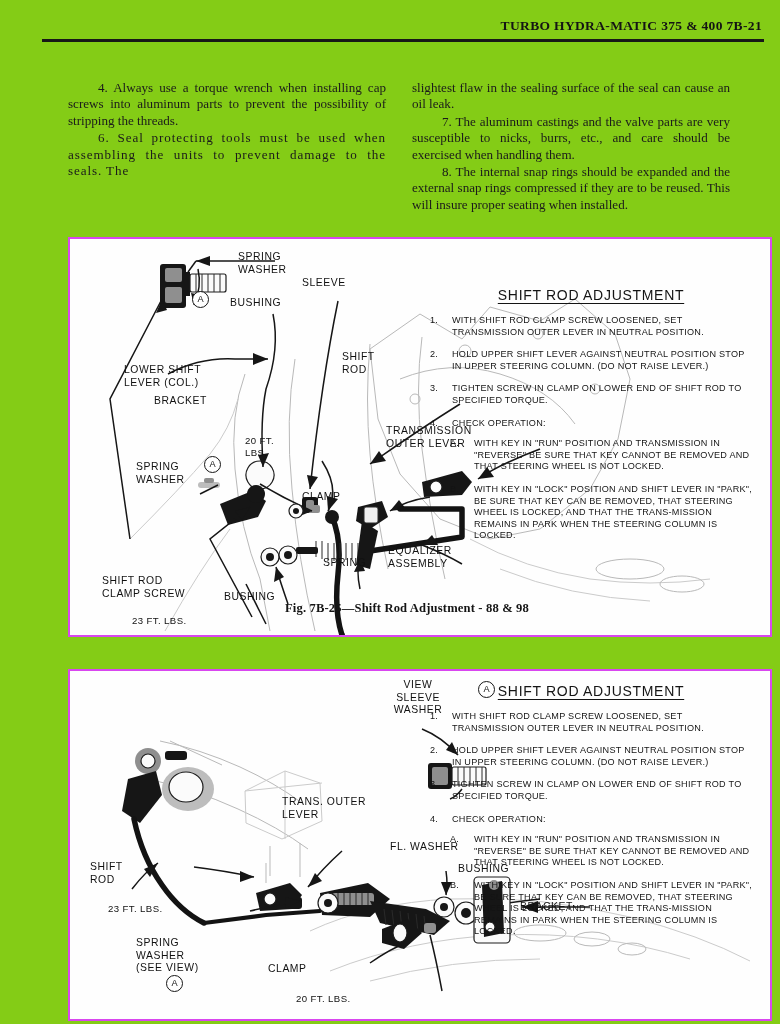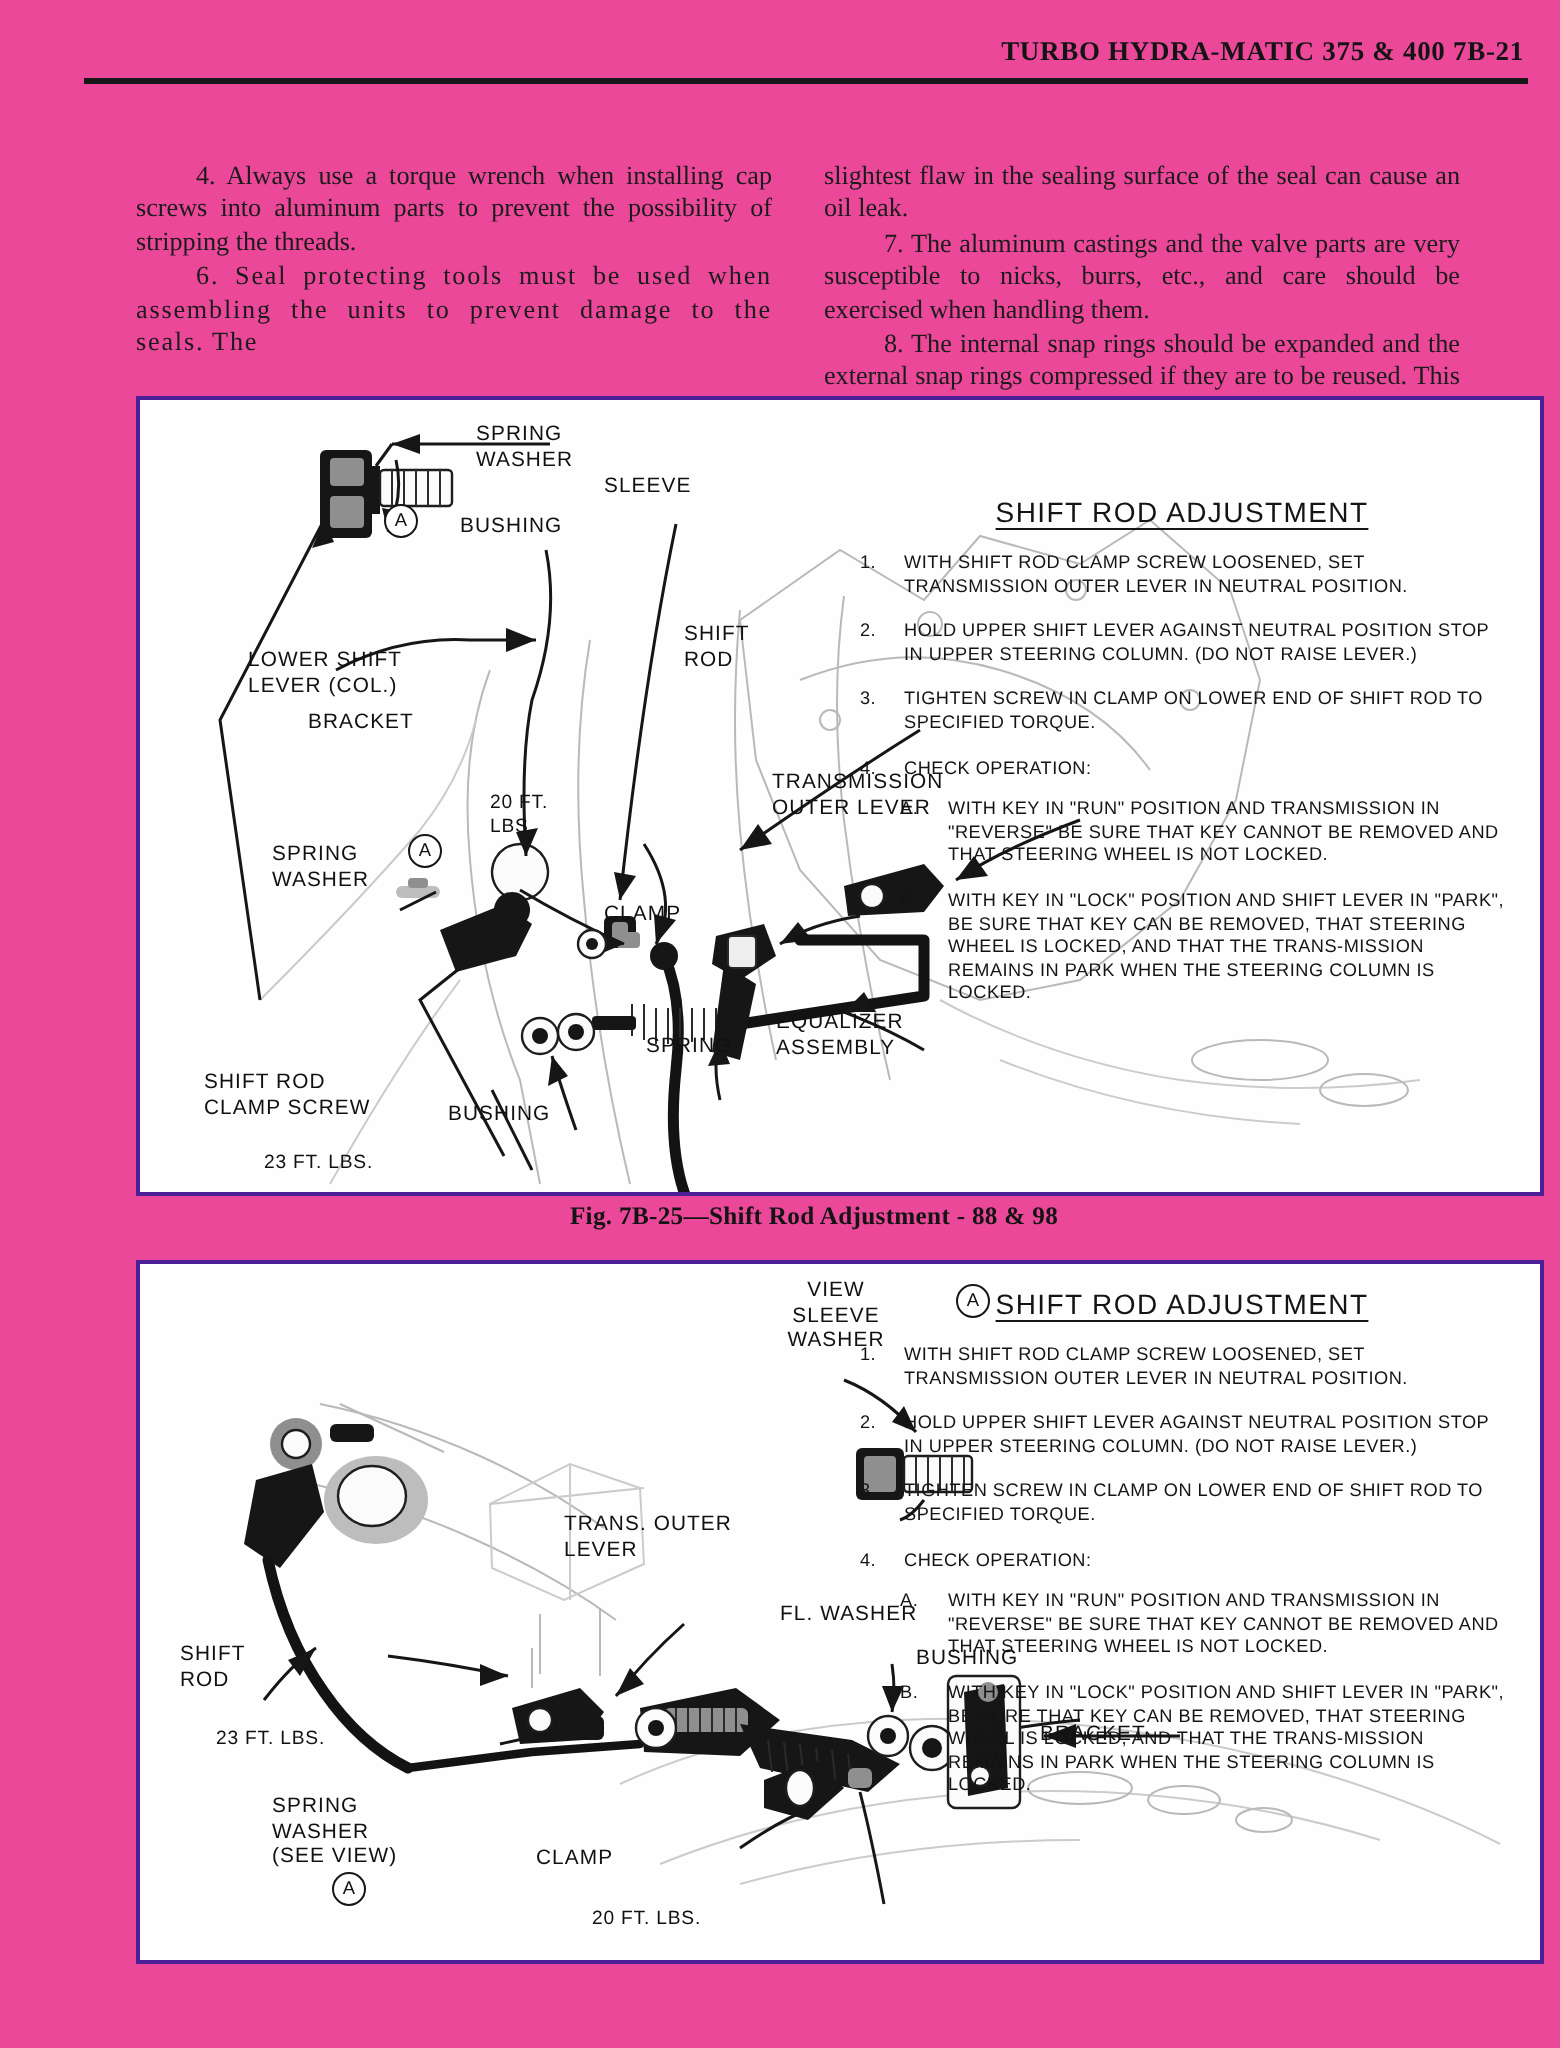--- a/index.html
+++ b/index.html
@@ -14,21 +14,21 @@
     position: relative;
     overflow: hidden;
     font-family: "Liberation Serif", serif;
     color: #1a1a1a;
     -webkit-font-smoothing: antialiased;
   }
 
   .page {
     position: absolute;
     inset: 0;
-    background: #ec4899;
+    background: #84cc16;
   }
 
   
   .header {
     position: absolute;
     top: 18px;
     left: 42px;
     right: 16px;
     height: 30px;
   }
@@ -66,23 +66,24 @@
 
   .para { margin: 0 0 0 0; text-indent: 30px; }
   .para.cont { text-indent: 0; }
   .para + .para { margin-top: 1px; }
 
   .spaced { letter-spacing: 0.9px; }
 
   
   .figbox {
     position: absolute;
-    border: 2px solid #4c1d95;
+    border: 2px solid #d946ef;
     background: #fefefe;
     overflow: hidden;
+    margin-top: 39px;
   }
   #fig1-box { left: 68px; top: 198px; width: 700px; height: 396px; }
   #fig2-box { left: 68px; top: 630px; width: 700px; height: 348px; }
 
   .figcaption {
     position: absolute;
     left: 57px;
     width: 700px;
     text-align: center;
     font-family: "Liberation Serif", serif;

